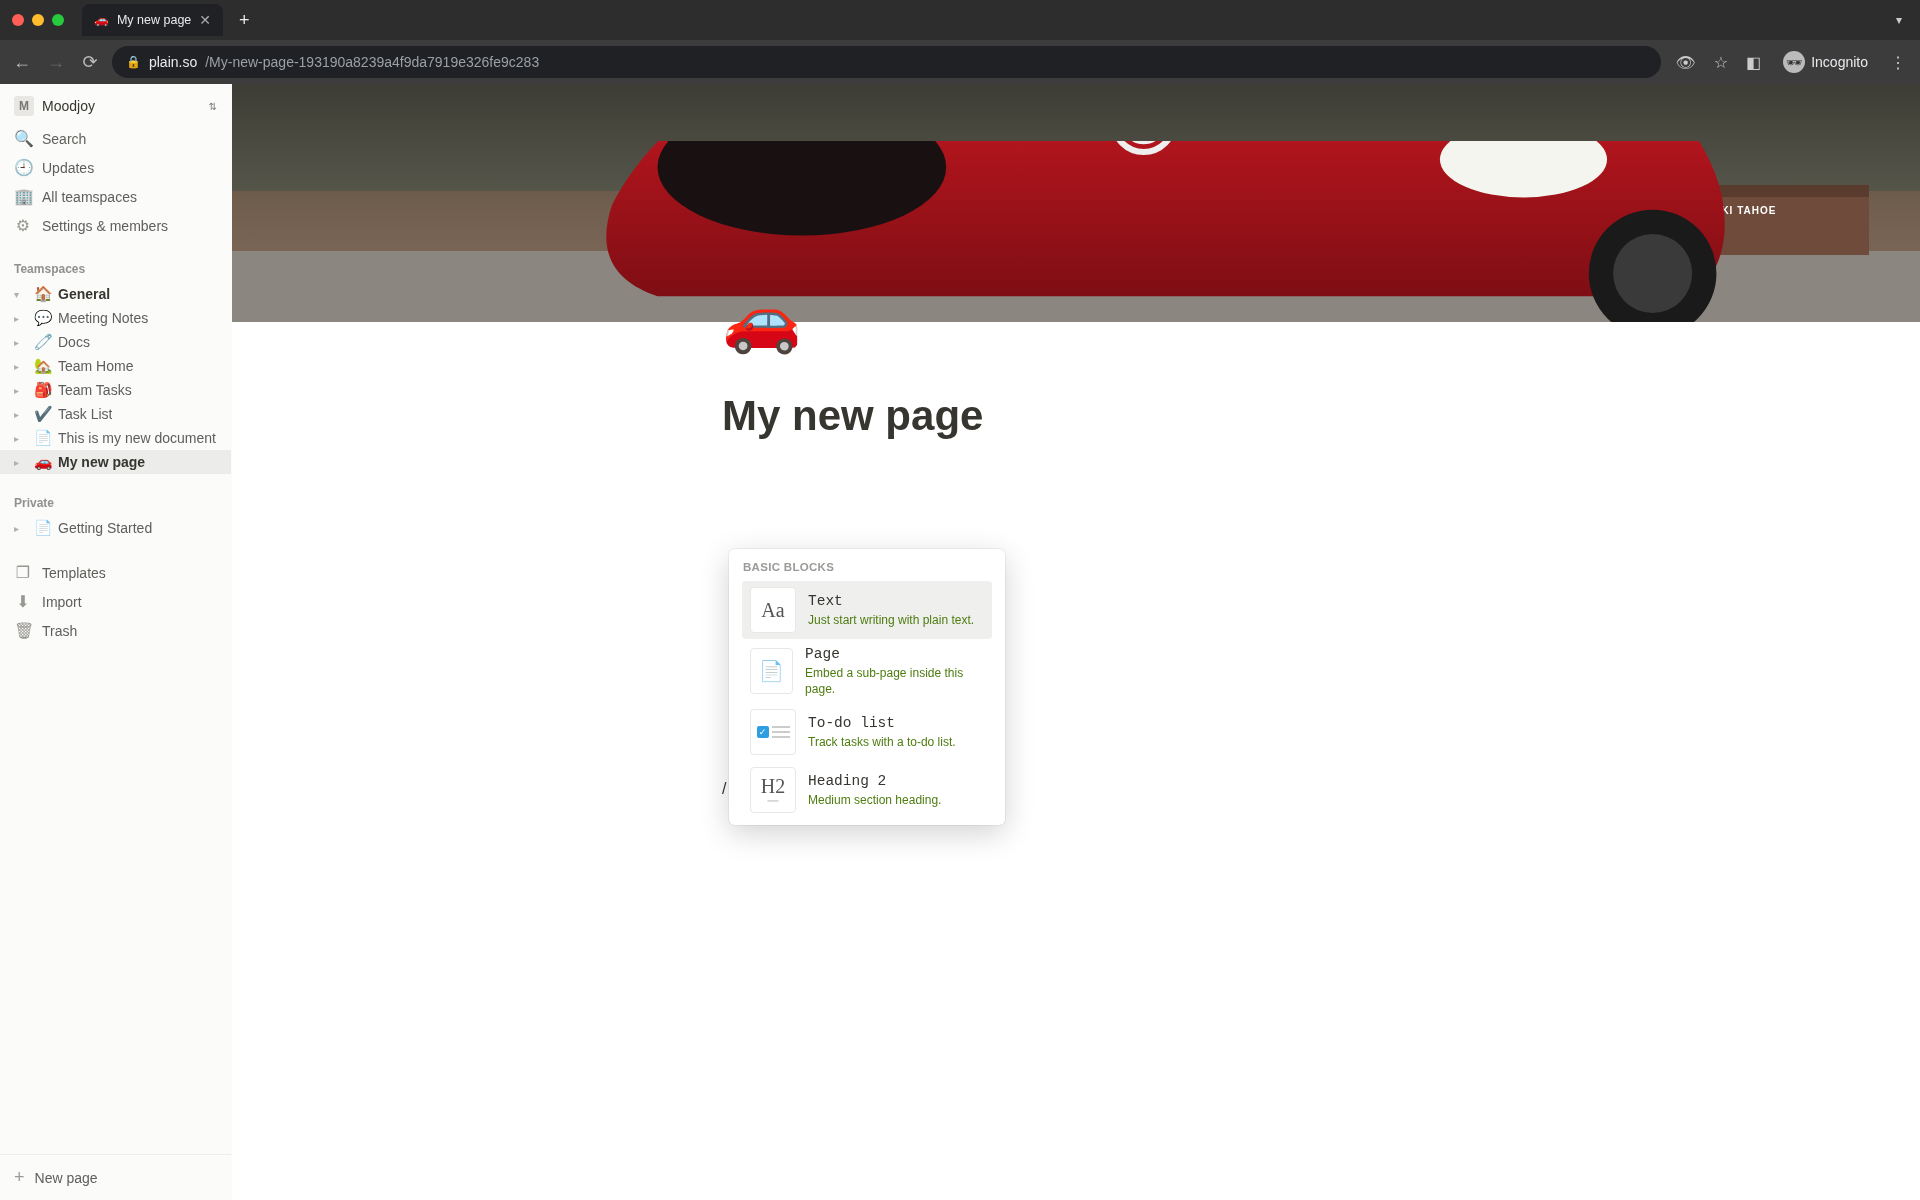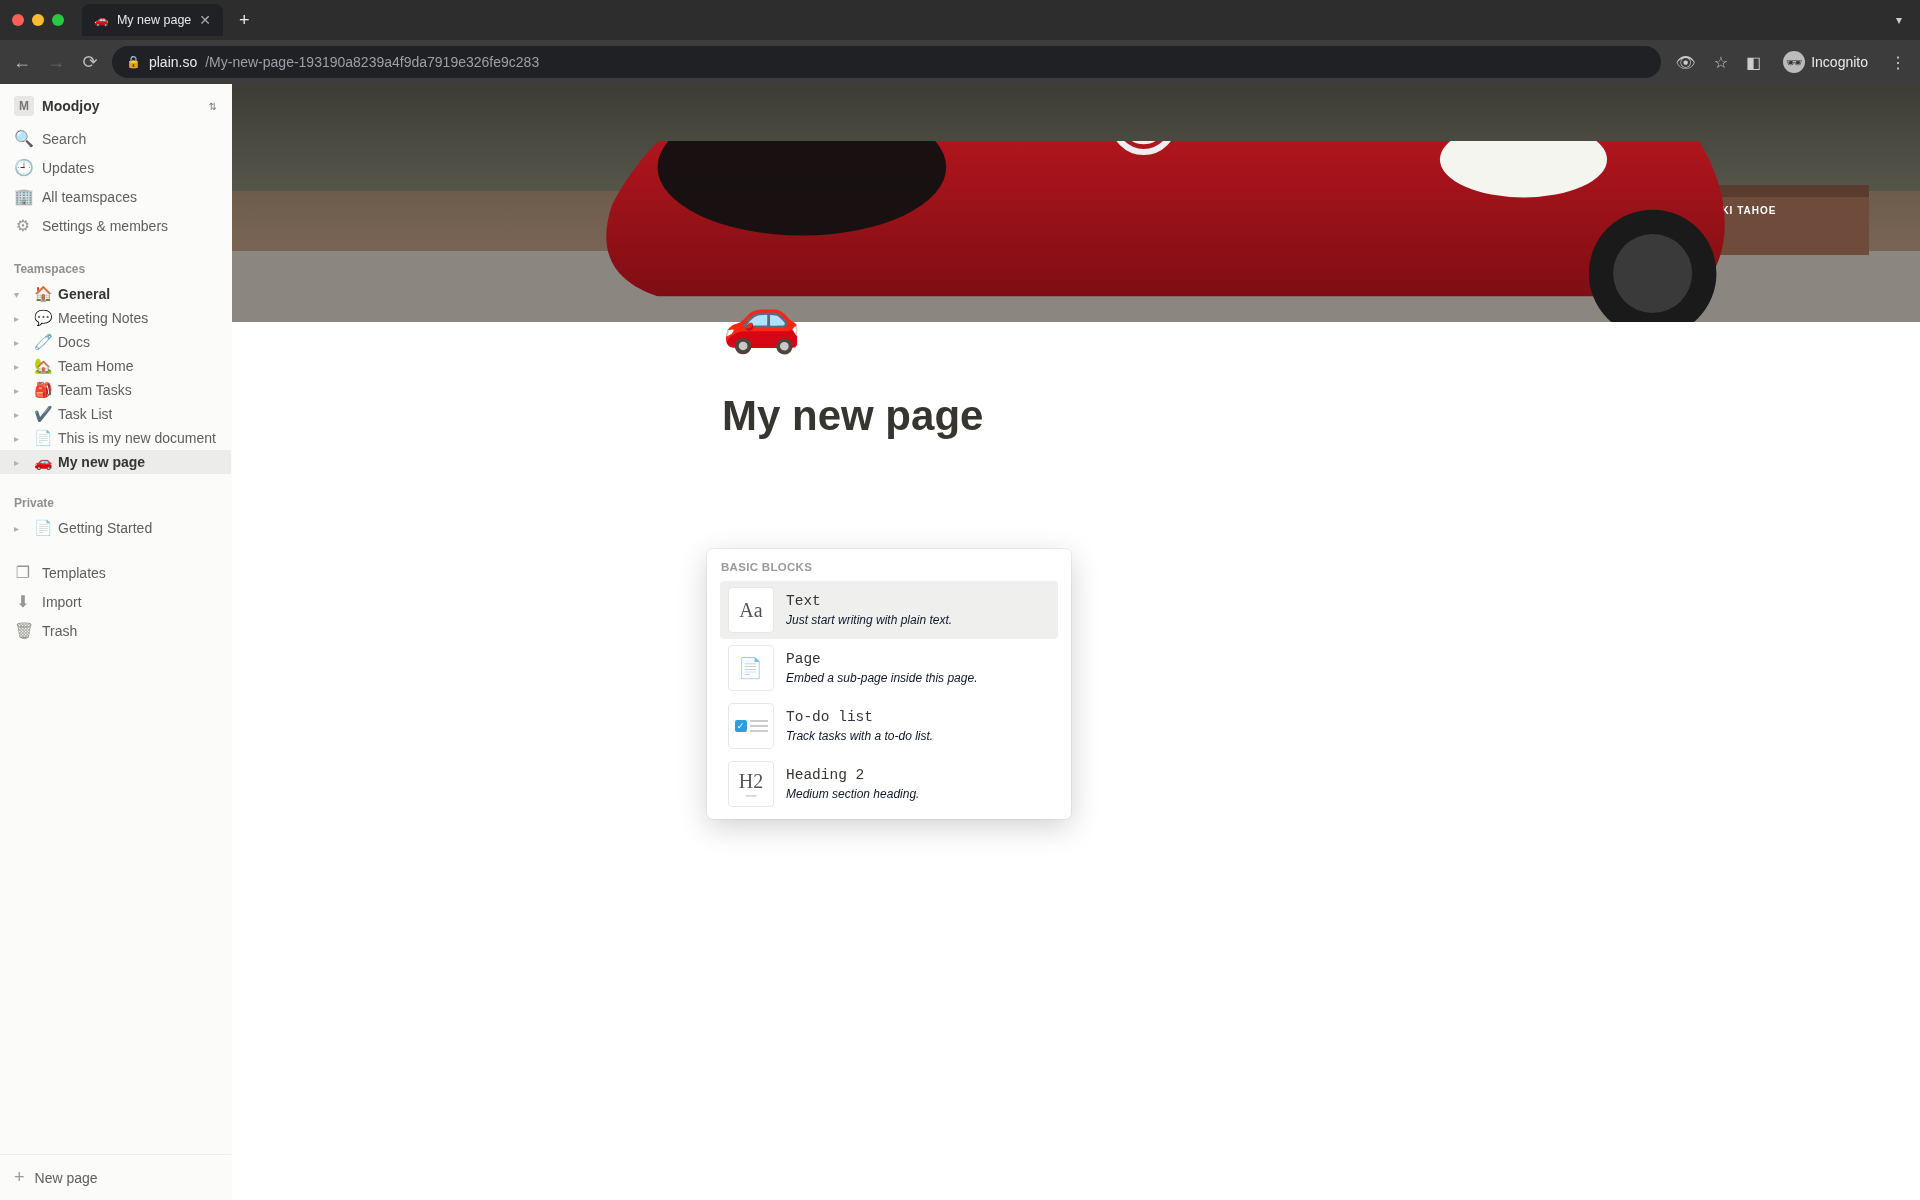--- a/index.html
+++ b/index.html
@@ -30,21 +30,21 @@
   .incog { display: flex; align-items: center; gap: 6px; color: #e8eaed; font-size: 14px; padding: 0 8px; }
   .incog .spy { background:#bbb; color:#333; width:22px; height:22px; border-radius:50%; display:flex; align-items:center; justify-content:center; font-size:13px;}
 
   
   .app { display: flex; height: calc(100vh - 84px); }
 
   
   .sidebar { width: 232px; background: #fbfbfa; border-right: 1px solid transparent; display: flex; flex-direction: column; font-size: 14px; color: #19171199; }
   .ws-switch { display: flex; align-items: center; padding: 12px 14px 8px; gap: 8px; cursor:pointer;}
   .ws-badge { width: 20px; height: 20px; border-radius: 3px; background: #e8e7e4; color:#777; display: flex; align-items: center; justify-content: center; font-size: 12px; font-weight: 600; }
-  .ws-name { color: #37352f; font-weight: 700; flex:1;}
+  .ws-name { color: #37352f; font-weight: 400; flex:1;}
   .ws-caret { color: #777; font-size: 10px; }
 
   .side-item { display: flex; align-items: center; gap: 10px; padding: 5px 14px; cursor: pointer; color:#5f5e5b; font-weight:500; }
   .side-item .ic { width: 18px; text-align: center; font-size: 16px; color:#989791;}
   .side-section { padding-top: 18px; }
   .side-label { font-size: 12px; font-weight: 600; color: #919090; padding: 4px 14px 6px; }
   .tree-item { display: flex; align-items: center; gap: 6px; padding: 3px 8px 3px 14px; cursor: pointer; color:#5f5e5b; font-weight:500;}
   .tree-item.active { background: #ececeb; color:#37352f;}
   .tree-item .caret { width: 14px; font-size: 10px; color: #b1b0ae; }
   .tree-item .emo { width: 18px; text-align:center; font-size: 15px; }
@@ -66,33 +66,33 @@
   .car-body { position:absolute; left:18%; right:10%; bottom:-2%; height:78%; }
   .car-svg { width:100%; height:100%; }
   
   .page-body { max-width: 900px; margin: 0 auto; padding: 0 96px; position: relative; }
   .page-icon { width: 78px; height: 78px; font-size: 64px; position: absolute; top: -40px; left: 96px; cursor:pointer;}
   .page-title { font-size: 42px; font-weight: 700; color: #37352f; padding-top: 70px; line-height: 1.15; }
   
   .slash-caret { padding-top: 340px; font-size:16px; color:#37352f;}
 
   
-  .popup { position: absolute; left: 475px; top: 465px; width: 364px; background: #fff; border-radius: 6px; box-shadow: 0 8px 30px rgba(0,0,0,0.18), 0 0 0 1px rgba(15,15,15,0.05); overflow: hidden; z-index:100;}
+  .popup { position: absolute; left: 497px; top: 465px; width: 276px; background: #fff; border-radius: 6px; box-shadow: 0 8px 30px rgba(0,0,0,0.18), 0 0 0 1px rgba(15,15,15,0.05); overflow: hidden; z-index:100;}
   .popup-label { font-size: 11.5px; font-weight: 600; color: #9b9a97; padding: 12px 14px 8px; letter-spacing: 0.3px;}
   .popup-list { max-height: 290px; overflow: hidden; padding: 0 13px 6px;}
   .popup-item { display: flex; align-items: center; gap: 12px; padding: 6px 8px; border-radius: 4px; cursor: pointer; }
   .popup-item.sel { background: #efefee; }
   .pi-thumb { width: 46px; height: 46px; border: 1px solid #e8e7e4; border-radius: 4px; background: #fff; display:flex; flex-direction:column; align-items:center; justify-content:center; font-family: Georgia, serif; color:#555; font-size:20px; overflow:hidden;}
   .pi-thumb .sub { font-size:6px; color:#bbb; line-height:1;}
   .pi-thumb.todo-thumb { flex-direction:row; gap:3px; padding:0 5px;}
   .pi-thumb.todo-thumb .chk { width:12px; height:12px; background:#2e9ee0; display:flex; align-items:center; justify-content:center; color:#fff; font-size:9px; border-radius:2px;}
   .pi-thumb.todo-thumb .lines {display:flex; flex-direction:column; gap:3px;}
   .pi-thumb.todo-thumb .lines div{ width:18px; height:2px; background:#ccc;}
   .pi-text .t { font-size: 14.5px; color: #37352f; line-height:1.35;font-family:Liberation Mono, monospace;}
-  .pi-text .d { font-size: 12px; color: #0f172a; line-height:1.35;font-style:italic;}
+  .pi-text .d { font-size: 12px; color: #4d7c0f; line-height:1.35;}
 </style>
 </head>
 <body>
 
 <div class="browser-chrome">
   <div class="traffic-lights">
     <div class="tl red"></div>
     <div class="tl yellow"></div>
     <div class="tl green"></div>
   </div>

